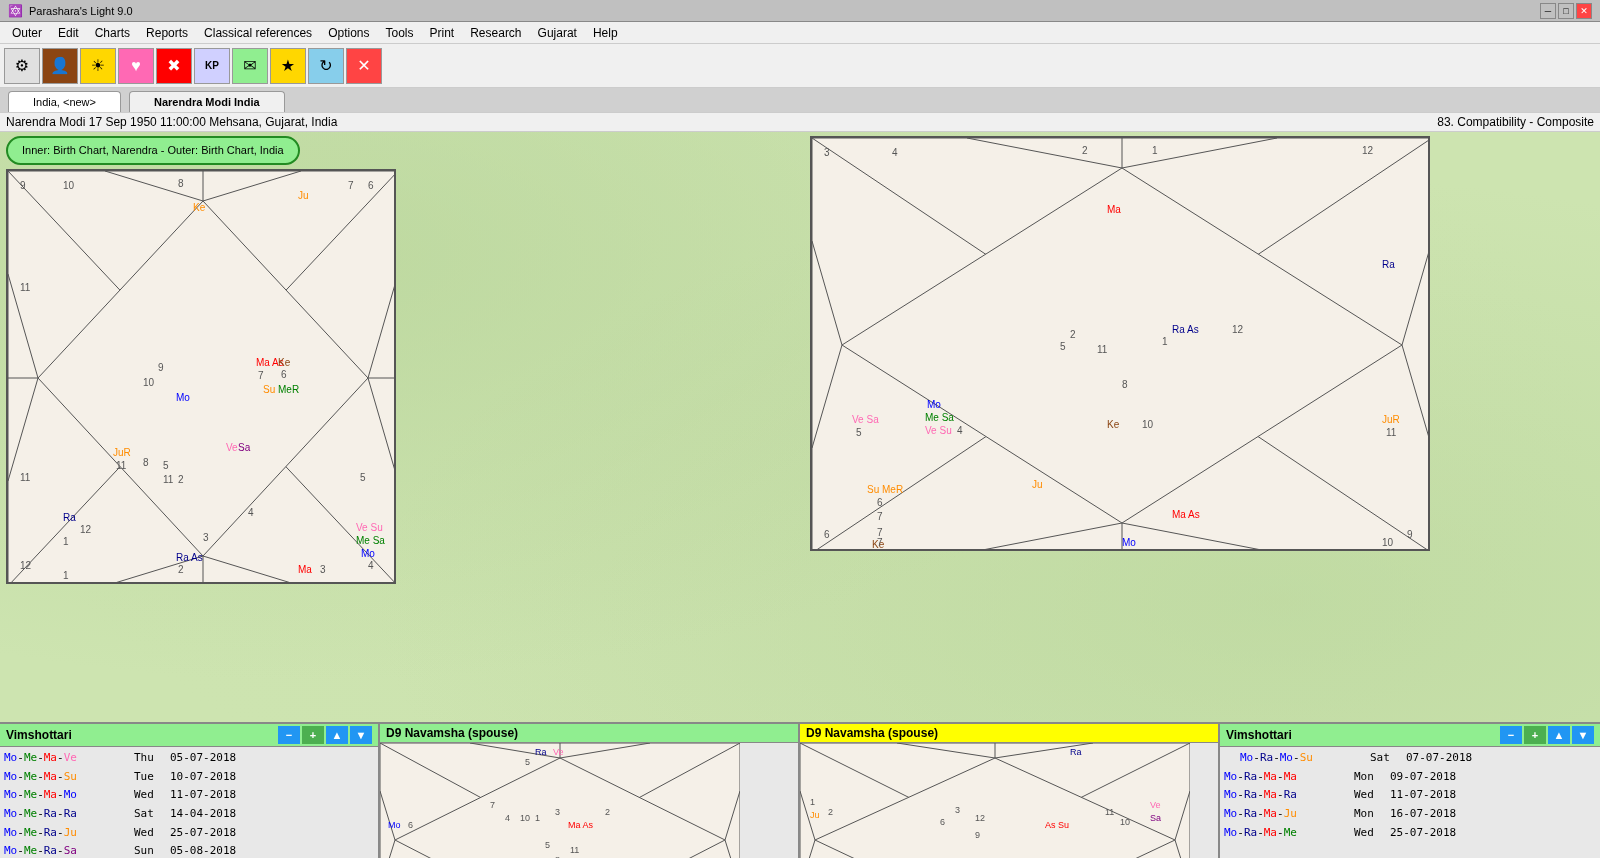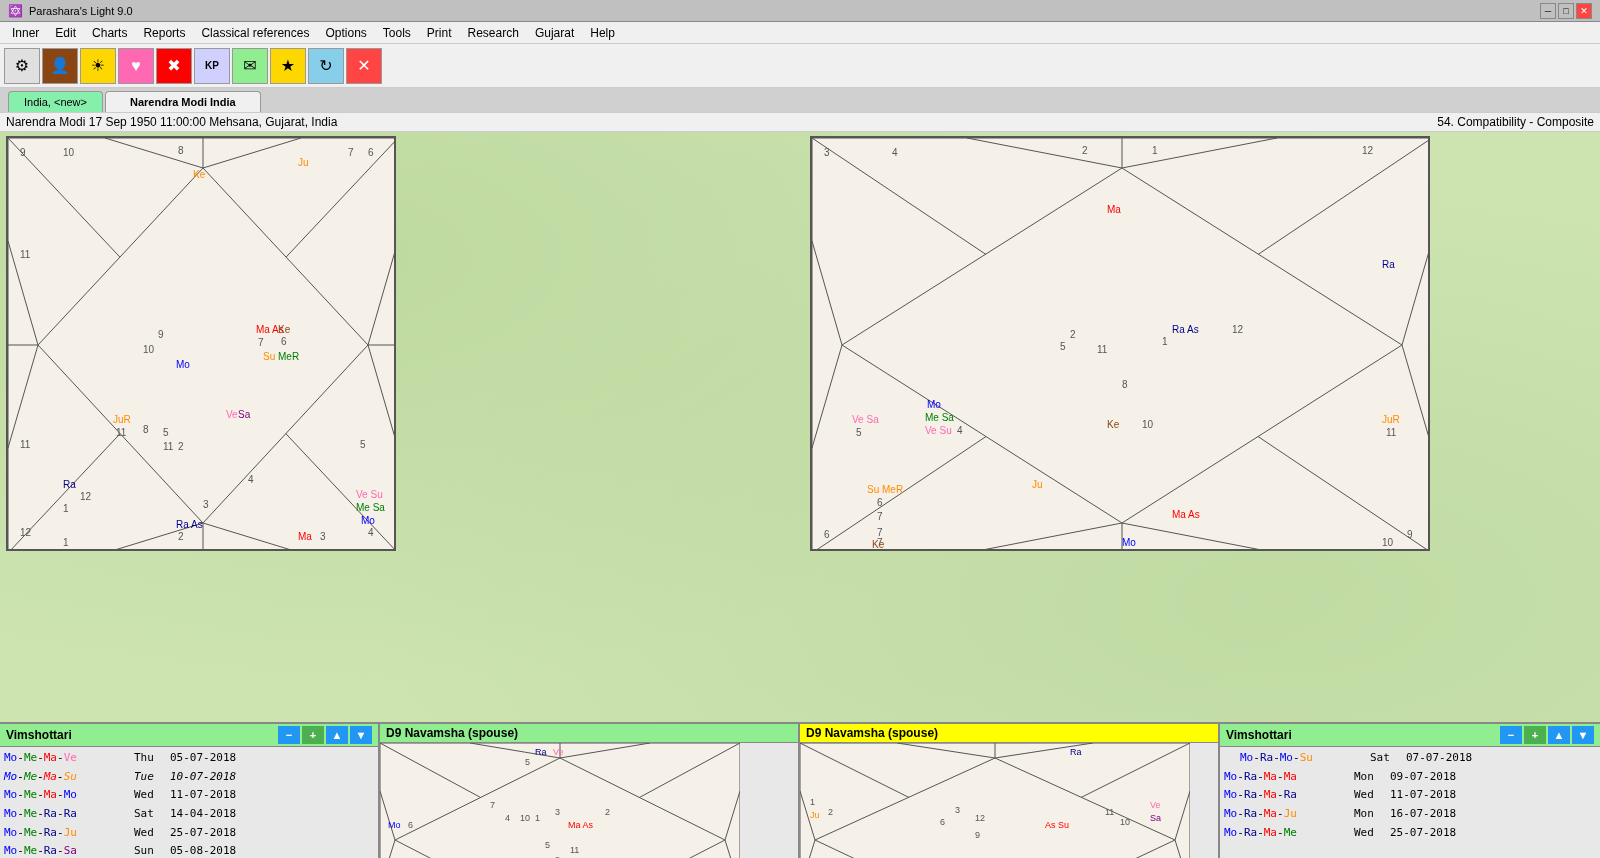--- a/index.html
+++ b/index.html
@@ -53,21 +53,21 @@
     <span>Parashara's Light 9.0</span>
   </div>
   <div class="title-bar-right">
     <div class="title-btn">─</div>
     <div class="title-btn">□</div>
     <div class="title-btn" style="background:#ff4444; color:white;">✕</div>
   </div>
 </div>
 
 <div class="menu-bar">
-  <span class="menu-item">Inner</span>
+  <span class="menu-item">Outer</span>
   <span class="menu-item">Edit</span>
   <span class="menu-item">Charts</span>
   <span class="menu-item">Reports</span>
   <span class="menu-item">Classical references</span>
   <span class="menu-item">Options</span>
   <span class="menu-item">Tools</span>
   <span class="menu-item">Print</span>
   <span class="menu-item">Research</span>
   <span class="menu-item">Gujarat</span>
   <span class="menu-item">Help</span>
@@ -80,32 +80,35 @@
   <div class="tool-btn" style="background:#FF69B4; color:white;">♥</div>
   <div class="tool-btn" style="background:#FF0000; color:white;">✖</div>
   <div class="tool-btn" style="font-size:10px; font-weight:bold; background:#d0d0ff;">KP</div>
   <div class="tool-btn" style="background:#90EE90;">✉</div>
   <div class="tool-btn" style="background:#FFD700;">★</div>
   <div class="tool-btn" style="background:#87CEEB;">↻</div>
   <div class="tool-btn" style="background:#FF4444; color:white;">✕</div>
 </div>
 
 <div style="display:flex; background:#d0d0d0; padding-top:3px; padding-left:8px;">
-  <div style="padding:4px 15px; background:#86efac; border:1px solid #999; border-bottom:none; cursor:pointer; font-size:11px; border-radius:4px 4px 0 0;">India,  &lt;new&gt;</div>
-  <div style="padding:4px 24px; background:#f0f0f0; border:1px solid #999; border-bottom:none; cursor:pointer; font-size:11px; font-weight:bold; border-radius:4px 4px 0 0; margin-left:2px;">Narendra Modi  India</div>
+  <div style="padding:4px 24px; background:#ffffff; border:1px solid #999; border-bottom:none; cursor:pointer; font-size:11px; border-radius:4px 4px 0 0;">India,  &lt;new&gt;</div>
+  <div style="padding:4px 24px; background:#f0f0f0; border:1px solid #999; border-bottom:none; cursor:pointer; font-size:11px; font-weight:bold; border-radius:4px 4px 0 0; margin-left:8px;">Narendra Modi  India</div>
 </div>
 
 <div style="background:#f0f0f0; padding:2px 6px; font-size:12px; border-bottom:1px solid #ccc; display:flex; justify-content:space-between; border-top:1px solid #ccc;align-items:flex-end;">
   <span>Narendra Modi  17 Sep 1950  11:00:00   Mehsana, Gujarat, India</span>
-  <span>54. Compatibility - Composite</span>
+  <span>83. Compatibility - Composite</span>
 </div>
 
 <div style="display:flex; height:590px; padding:4px 6px; gap:0;">
 
   <div style="display:flex; flex-direction:column; align-items:flex-start; flex:1;">
+    <div style="background:#90EE90; border:2px solid #228B22; border-radius:16px; padding:5px 14px; font-size:11px; margin-bottom:4px; max-width:390px; line-height:1.4;">
+      <span>Inner: Birth Chart, Narendra - Outer: Birth Chart, India</span>
+    </div>
 
     <svg width="390" height="415" class="chart-svg" style="background:#f5f0e8; border:2px solid #555;">
 
       <rect x="0" y="0" width="390" height="415" fill="#f5f0e8" stroke="#555" stroke-width="1"></rect>
 
       <line x1="0" y1="0" x2="390" y2="415" stroke="#555" stroke-width="1"></line>
       <line x1="390" y1="0" x2="0" y2="415" stroke="#555" stroke-width="1"></line>
 
       <polygon points="195,30 360,207 195,385 30,207" fill="#f5f0e8" stroke="#555" stroke-width="1"></polygon>
 
@@ -283,21 +286,21 @@
         <div style="width:22px; height:18px; background:#2196F3; border:none; cursor:pointer; color:white; font-size:11px; display:flex; align-items:center; justify-content:center;">▲</div>
         <div style="width:22px; height:18px; background:#2196F3; border:none; cursor:pointer; color:white; font-size:11px; display:flex; align-items:center; justify-content:center;">▼</div>
       </div>
     </div>
     <div style="padding:2px 4px; font-size:11px; font-family: monospace;">
       <div style="display:grid; grid-template-columns:130px 36px 90px; line-height:1.7;">
         <span><span class="mo">Mo</span>-<span class="me">Me</span>-<span class="ma">Ma</span>-<span class="ve">Ve</span></span>
           <span>Thu</span>
           <span>05-07-2018</span>
       </div>
-      <div style="display:grid; grid-template-columns:130px 36px 90px; line-height:1.7;font-style:italic;">
+      <div style="display:grid; grid-template-columns:130px 36px 90px; line-height:1.7;">
         <span><span class="mo">Mo</span>-<span class="me">Me</span>-<span class="ma">Ma</span>-<span class="su">Su</span></span>
           <span>Tue</span>
           <span>10-07-2018</span>
       </div>
       <div style="display:grid; grid-template-columns:130px 36px 90px; line-height:1.7;">
         <span><span class="mo">Mo</span>-<span class="me">Me</span>-<span class="ma">Ma</span>-<span class="mo">Mo</span></span>
           <span>Wed</span>
           <span>11-07-2018</span>
       </div>
       <div style="display:grid; grid-template-columns:130px 36px 90px; line-height:1.7;">

